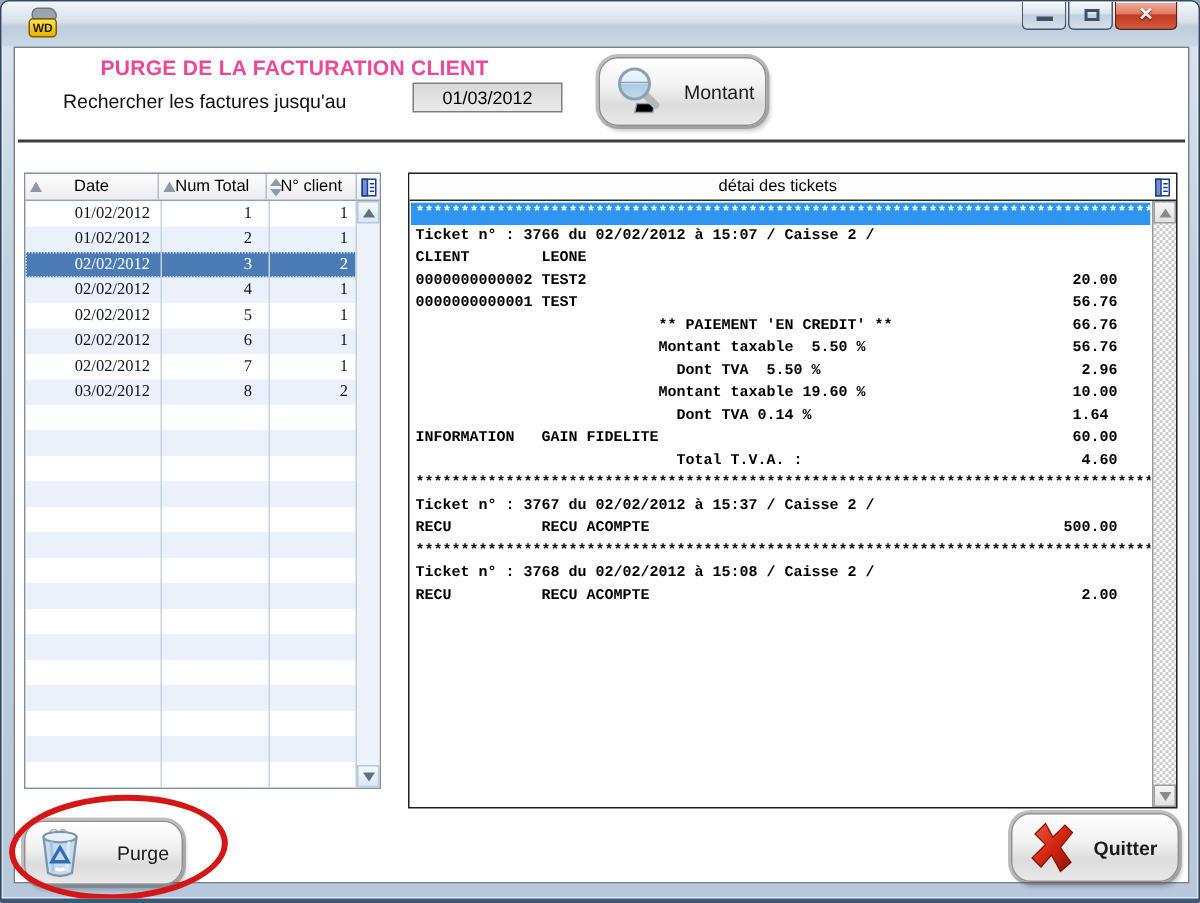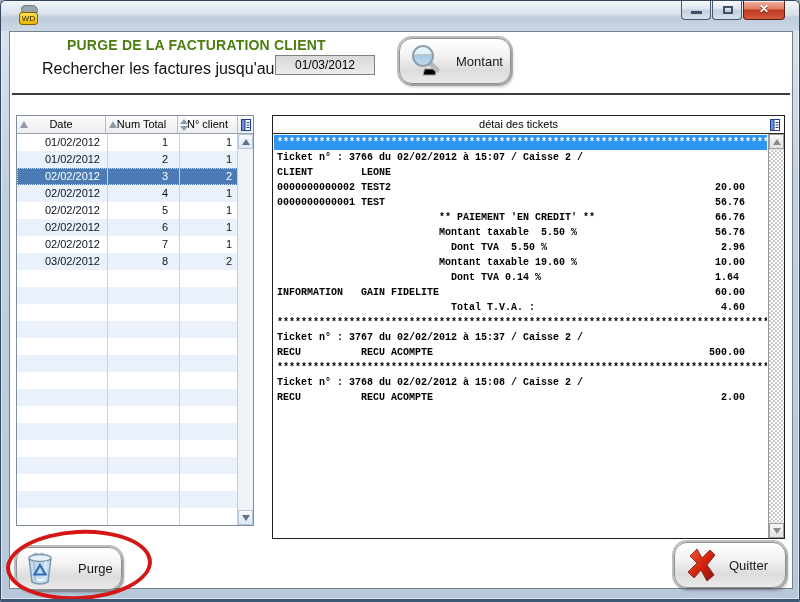--- a/index.html
+++ b/index.html
@@ -10,35 +10,35 @@
     border:1px solid #32475f; border-bottom-width:3px; border-bottom-color:#3d5876;
     border-radius:6px 6px 2px 2px;
     box-shadow: inset 0 0 0 1px rgba(255,255,255,.55);
     overflow:hidden;
   }
   
   .titlebar { position:absolute; left:0; top:0; right:0; height:30px;
     background:linear-gradient(#f2f6fa,#d7e0ea 45%, #bfccdb 55%, #ccd8e4); }
   .wd-icon { position:absolute; left:18px; top:4px; width:24px; height:22px; }
   .wd-cloud { position:absolute; left:2px; top:0; width:17px; height:9px; background:#9aa4ae; border-radius:6px 8px 5px 5px; border:1px solid #6d7780; }
-  .wd-badge { position:absolute; left:0; top:7px; width:19px; height:13px; background:linear-gradient(#ffe14d,#e8b400); border:1px solid #7d5f00; border-radius:3px; color:#241d00; font-size:8px; font-weight:normal; text-align:center; line-height:12px; letter-spacing:0; }
+  .wd-badge { position:absolute; left:0; top:7px; width:19px; height:13px; background:linear-gradient(#ffe14d,#e8b400); border:1px solid #7d5f00; border-radius:3px; color:#241d00; font-size:8px; font-weight:bold; text-align:center; line-height:12px; letter-spacing:0; }
   .win-controls { position:absolute; top:0; right:14px; display:flex; }
   .win-btn { width:30px; height:19px; border:1px solid #48596b; border-top:none; border-radius:0 0 4px 4px; margin-left:0;
     background:linear-gradient(#f7fafc,#dbe4ee 45%, #c2cfdd 50%, #d5e0ea);
     box-shadow: inset 0 1px 0 rgba(255,255,255,.8); position:relative; cursor:default; }
   .win-btn + .win-btn { margin-left:1px; }
   .glyph-min { position:absolute; left:9px; top:10px; width:11px; height:3px; background:#3f5068; }
   .glyph-max { position:absolute; left:10px; top:5px; width:10px; height:8px; border:2px solid #3f5068; background:transparent; }
   .win-btn.close { width:42px; border-color:#5d2014;
     background:linear-gradient(#f0b4a4,#e07b5f 45%, #c03a20 50%, #d25a3e); }
   .glyph-close { position:absolute; left:0; top:1px; width:100%; text-align:center; color:#fff; font-size:12px; font-weight:bold; text-shadow:0 1px 1px #6b0f08; }
   
   .content { position:absolute; left:8px; top:30px; width:784px; height:558px; background:#fff; border:1px solid #74808c; }
-  .page-title { position:absolute; left:9px; top:5px; font-size:14px; font-weight:bold; color:#4d7c0f; letter-spacing:.2px;padding-left:48px; }
-  .search-label { position:absolute; left:32px; top:28px; font-size:16px; color:#121212; }
+  .page-title { position:absolute; left:9px; top:5px; font-size:14px; font-weight:bold; color:#ec4899; letter-spacing:.2px;padding-left:48px; }
+  .search-label { position:absolute; left:32px; top:28px; font-size:13px; color:#121212; }
   .date-field { position:absolute; left:265px; top:23px; width:100px; height:20px;
     background:linear-gradient(#d9d9d9,#ebebeb); border:1px solid #7f7f7f;
     font-size:12px; color:#000; text-align:center; line-height:18px; font-family:"Liberation Sans",sans-serif; }
   .big-btn { position:absolute; display:flex; align-items:center;
     background:linear-gradient(#ffffff,#f2f2f2 40%, #dcdcdc 70%, #e9e9e9);
     border:1px solid #8f8f8f; border-radius:13px;
     box-shadow: 0 0 0 2px rgba(110,110,110,.45), 2px 3px 3px rgba(0,0,0,.22);
     cursor:pointer; }
   .big-btn .lbl { font-size:13px; color:#1a1a1a; }
   .btn-chercher { left:389px; top:6px; width:112px; height:46px; }
@@ -54,21 +54,21 @@
   .sort-asc { position:absolute; left:3px; top:5px; width:0; height:0;
     border-left:4px solid transparent; border-right:4px solid transparent; border-bottom:7px solid #8e99a8; }
   .sort-both { position:absolute; left:2px; top:3px; width:8px; height:12px; }
   .sort-both i { position:absolute; left:0; width:0; height:0; border-left:4px solid transparent; border-right:4px solid transparent; }
   .sort-both .up { top:0; border-bottom:5px solid #8e99a8; }
   .sort-both .dn { bottom:0; border-top:5px solid #8e99a8; }
   .tbody { position:absolute; left:0; top:18px; width:221px; bottom:0; overflow:hidden; }
   .tr { display:flex; height:17px; font-size:11px; color:#0c1320; background:#fff; cursor:default; }
   .tr.r-even { background:#eaf1fa; }
   .tr.selected { background:#4b7bb5; color:#fff; outline:1px dotted #cfd8ee; outline-offset:-1px; }
-  .td { line-height:17px; text-align:right; }
+  .td { line-height:17px; text-align:right;font-family:Liberation Serif, serif; }
   .td-date { width:90px; padding-right:7px; }
   .td-num  { width:72px; padding-right:11px; }
   .td-cli  { width:59px; padding-right:6px; }
   .filler { position:absolute; left:0; top:136px; width:221px; bottom:0;
     background:repeating-linear-gradient(180deg,#ffffff 0 17px, #eaf1fa 17px 34px); }
   .vdiv { position:absolute; top:18px; bottom:0; width:1px; background:#c5d3e2; }
   .vdiv1 { left:90px; } .vdiv2 { left:162px; }
   .table-scroll { position:absolute; right:0; top:18px; bottom:0; width:16px; background:#eef3fa; border-left:1px solid #c2cfde; }
   .scr-btn { position:absolute; left:0; width:15px; height:15px; display:flex; align-items:center; justify-content:center; cursor:pointer; }
   .table-scroll .scr-btn { background:linear-gradient(#f6fafd,#dae7f5); border:1px solid #b7c7db; }
@@ -88,21 +88,21 @@
     background-image:linear-gradient(45deg,#c9c9c9 25%,transparent 25%,transparent 75%,#c9c9c9 75%),
                      linear-gradient(45deg,#c9c9c9 25%,transparent 25%,transparent 75%,#c9c9c9 75%);
     background-size:4px 4px; background-position:0 0,2px 2px; }
   .panel-scroll .scr-btn { background:linear-gradient(#f6f6f6,#e2e2e2); border:1px solid #9d9d9d; }
   .panel-scroll .tri-up { border-bottom-color:#8a8a8a; }
   .panel-scroll .tri-dn { border-top-color:#8a8a8a; }
   
   .btn-purge { left:6px; top:515px; width:106px; height:43px; }
   .btn-purge .lbl { margin-left:23px; }
   .btn-quitter { left:664px; top:510px; width:112px; height:46px; }
-  .btn-quitter .lbl { margin-left:10px; }
+  .btn-quitter .lbl { margin-left:10px;font-weight:bold; }
   .annotation-ellipse { position:absolute; left:-4px; top:498px; width:146px; height:70px;
     border:4px solid #d51616; border-radius:50%; transform:rotate(-3deg); pointer-events:none; z-index:5; }
   .icon-box { flex:0 0 auto; display:flex; align-items:center; justify-content:center; }
 </style>
 </head>
 <body>
 
 <div class="window">
 
   <div class="titlebar">

